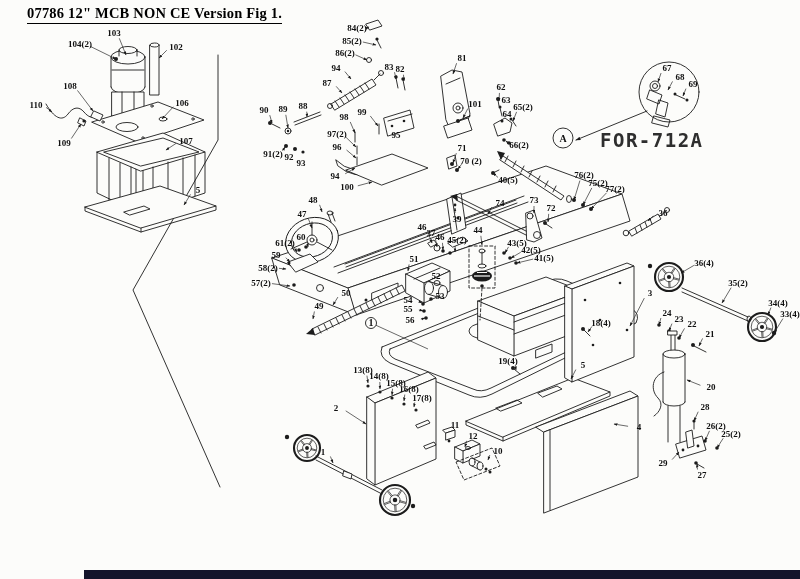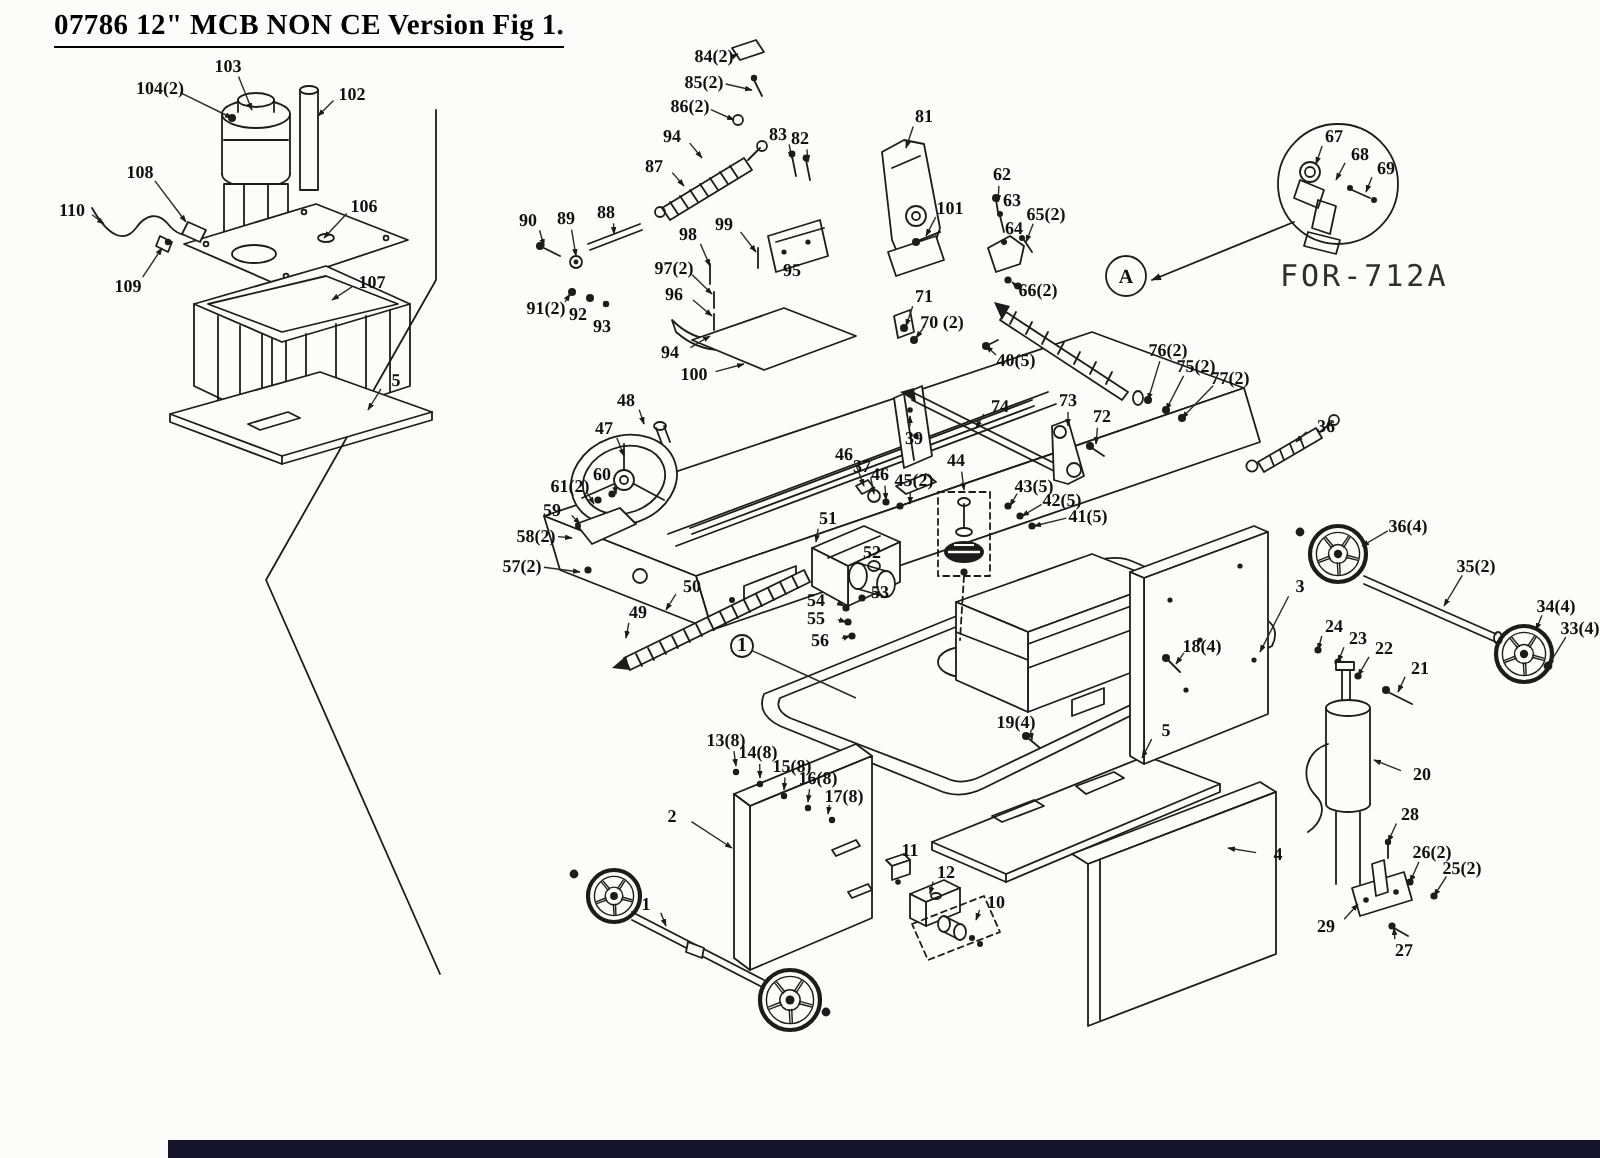--- a/index.html
+++ b/index.html
@@ -1,21 +1,21 @@
 <!DOCTYPE html>
 <html><head>
 <meta charset="utf-8">
 <style>
   html,body{margin:0;padding:0;background:#e8e8e8;}
   .page{position:relative;width:800px;height:579px;background:#fcfcfa;overflow:hidden;
         font-family:"Liberation Serif",serif;}
   .title{position:absolute;left:27px;top:5px;font-size:14.5px;font-weight:bold;color:#000;
          letter-spacing:.2px;border-bottom:1.6px solid #000;padding-bottom:1px;white-space:nowrap;}
-  .for-ref{position:absolute;left:640px;top:129px;font-family:"DejaVu Sans Mono",monospace;
-           font-size:15px;letter-spacing:1.5px;color:#2e2e2e;white-space:nowrap;}
+  .for-ref{position:absolute;left:600px;top:129px;font-family:"DejaVu Sans Mono",monospace;
+           font-size:19px;letter-spacing:1.5px;color:#2e2e2e;white-space:nowrap;font-weight:bold;}
   .bottom-bar{position:absolute;left:84px;top:570px;width:716px;height:9px;background:#14142b;}
   svg.art{position:absolute;left:0;top:0;}
   .ln{stroke:#1c1c1c;stroke-width:.9;fill:none;stroke-linejoin:round;stroke-linecap:round;}
   .fp{fill:#fcfcfa;}
   .fd{fill:#1c1c1c;stroke:none;}
   .dash{stroke-dasharray:3 2.2;}
   text.lbl{font:600 9px "Liberation Serif",serif;fill:#101010;}
   text.co{font:700 10px "Liberation Serif",serif;fill:#101010;text-anchor:middle;}
   .ldr{stroke:#2a2a2a;stroke-width:.7;fill:none;}
 </style>

